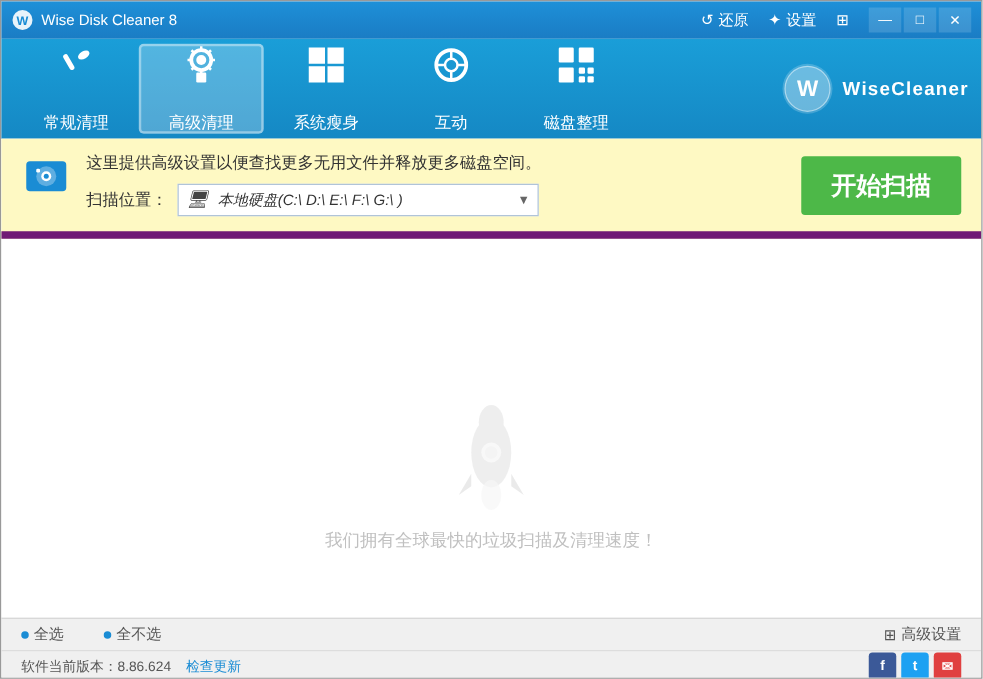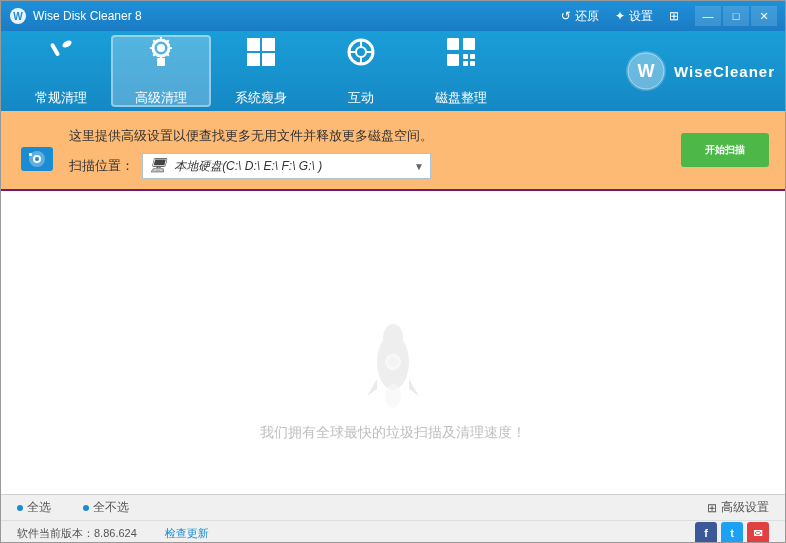--- a/index.html
+++ b/index.html
@@ -130,25 +130,25 @@
 
     
     .content {
       background: white;
       height: calc(543px - 30px - 80px - 50px);
       position: relative;
     }
 
     
     .info-bar {
-      background: #fdba74;
-      border-bottom: 2px solid #701a75;
+      background: #fef9c3;
+      border-bottom: 6px solid #701a75;
       padding: 10px 16px;
       display: flex;
-      align-items: flex-end;
+      align-items: flex-start;
       gap: 12px;
       min-height: 80px;
     }
     .info-icon {
       width: 40px;
       height: 40px;
       flex-shrink: 0;
     }
     .info-text-area {
       flex: 1;
@@ -186,21 +186,21 @@
     .disk-icon-small {
       font-size: 14px;
       color: #444;
       margin-right: 4px;
     }
     .scan-button {
       background: #4db848;
       color: white;
       border: none;
       padding: 10px 24px;
-      font-size: 10px;
+      font-size: 20px;
       font-weight: bold;
       cursor: pointer;
       border-radius: 3px;
       white-space: nowrap;
       align-self: center;
     }
 
     
     .empty-state {
       display: flex;
@@ -475,21 +475,21 @@
       <span class="statusbar-dot"></span>
       <span>全不选</span>
     </div>
     <div style="flex:1"></div>
     <div class="settings-link">
       <span>⊞</span>
       <span>高级设置</span>
     </div>
   </div>
   <div class="statusbar-bottom">
-    <div style="display:flex; align-items:center; gap:28px;">
+    <div style="display:flex; align-items:center; gap:12px;">
       <span class="status-version">软件当前版本：8.86.624</span>
       <span class="status-update">检查更新</span>
     </div>
     <div class="social-icons">
       <div class="social-icon social-fb">f</div>
       <div class="social-icon social-tw">t</div>
       <div class="social-icon social-email">✉</div>
     </div>
   </div>
 </div>

